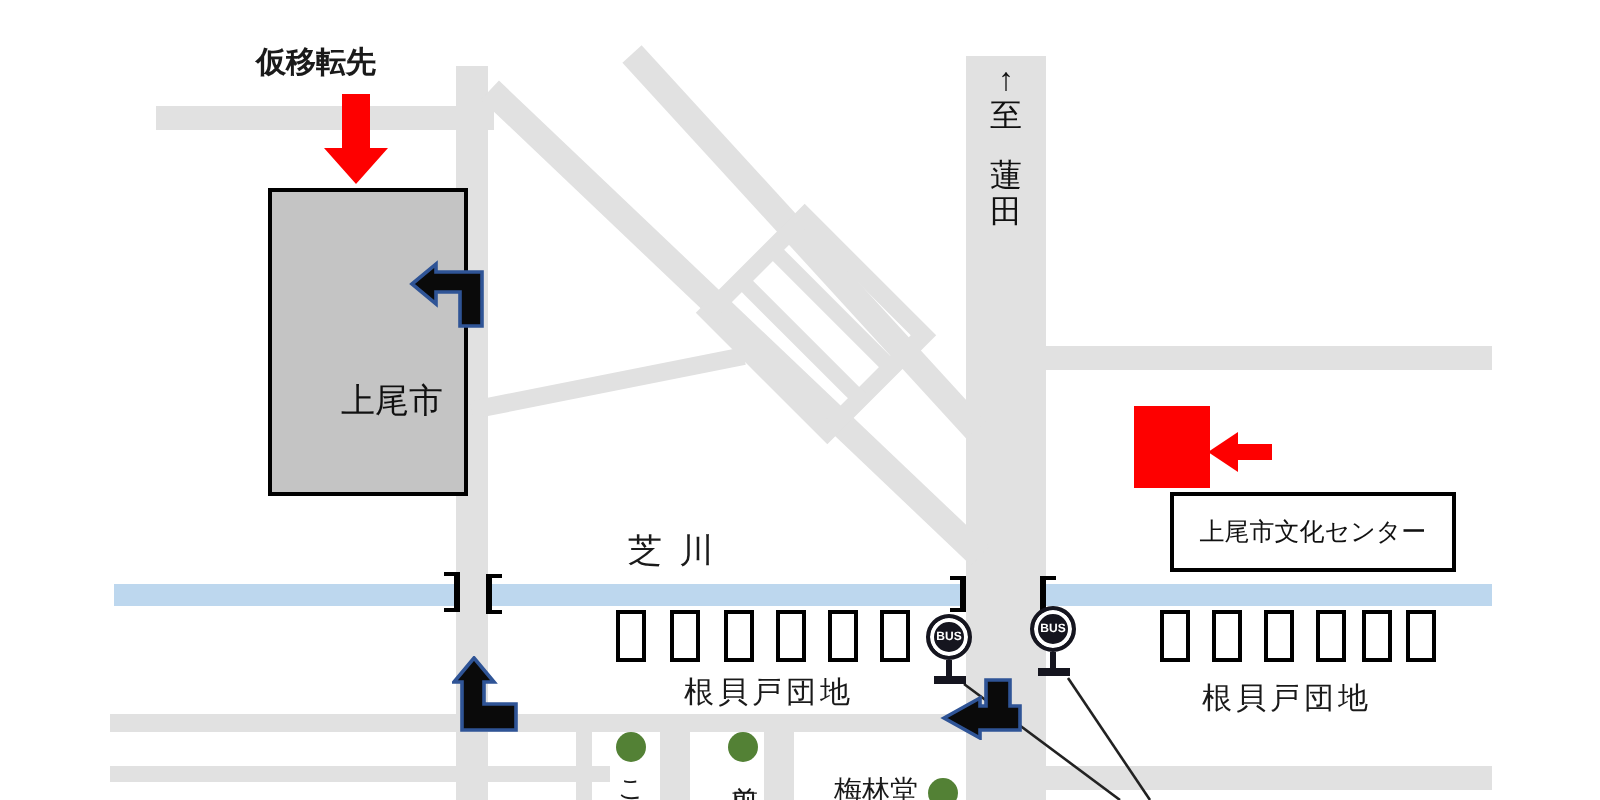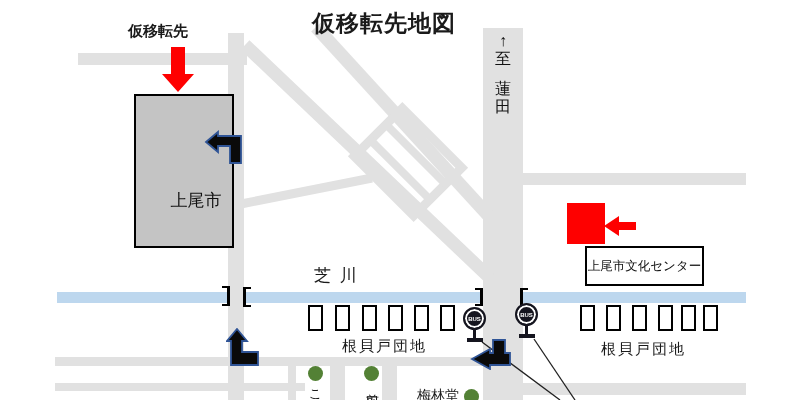--- a/index.html
+++ b/index.html
@@ -69,21 +69,20 @@
       <line x1="366" y1="151" x2="450" y2="151" stroke-width="8"></line>
       <line x1="366" y1="173" x2="450" y2="173" stroke-width="8"></line>
     </g>
 
     <g stroke="#222" stroke-width="1.3">
       <line x1="482" y1="342" x2="560" y2="400"></line>
       <line x1="534" y1="339" x2="575" y2="400"></line>
     </g>
   </svg>
 
-  <div class="lbl map-title" style="left:312px;top:8px;">仮移転先地図</div>
 
   <div class="lbl annot" style="left:128px;top:22px;">仮移転先</div>
 
   <svg class="arrow-svg" style="left:160px;top:47px;" width="36" height="46" viewBox="0 0 36 46">
     <polygon points="11,0 25,0 25,27 34,27 18,45 2,27 11,27" fill="#fe0000"></polygon>
   </svg>
 
   <div class="gray-bldg" style="left:134px;top:94px;width:100px;height:154px;padding-left:24px;">
     <div>上尾市</div>
   </div>
@@ -97,21 +96,21 @@
     <span class="gap-after">至</span>
     <span>蓮</span>
     <span>田</span>
   </div>
 
   <div class="red-square" style="left:567px;top:203px;width:38px;height:41px;"></div>
   <svg class="arrow-svg" style="left:603px;top:214px;" width="34" height="24" viewBox="0 0 34 24">
     <polygon points="1,12 16,2 16,8 33,8 33,16 16,16 16,22" fill="#fe0000"></polygon>
   </svg>
 
-  <div class="box" style="left:585px;top:246px;width:119px;height:40px;font-size:12.5px;">
+  <div class="box" style="left:585px;top:246px;width:143px;height:40px;font-size:12.5px;">
     <div>上尾市文化センター</div>
   </div>
 
   <div class="lbl river-lbl" style="left:282px;top:264px;">芝 川</div>
 
   <div class="bracket br-close" style="left:222px;top:286px;height:20px;"></div>
   <div class="bracket br-open" style="left:243px;top:287px;height:20px;"></div>
   <div class="bracket br-close" style="left:475px;top:288px;height:18px;"></div>
   <div class="bracket br-open" style="left:520px;top:288px;height:18px;"></div>
 

